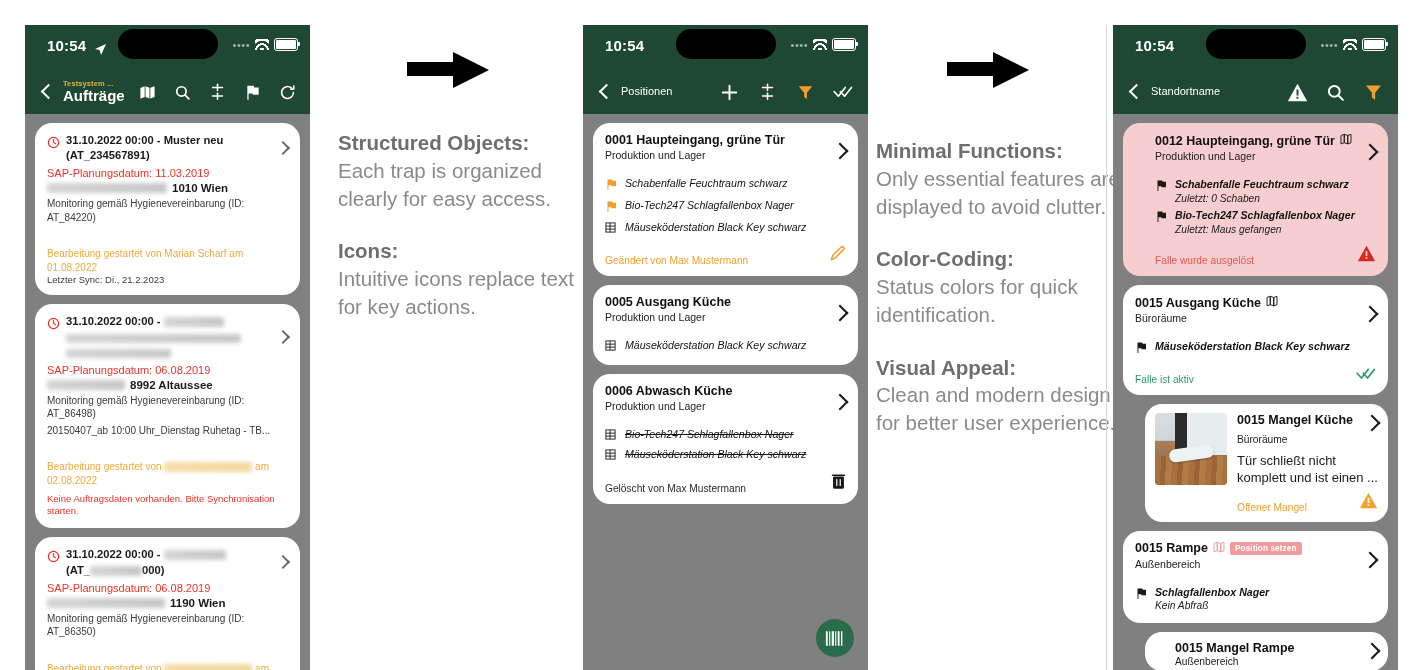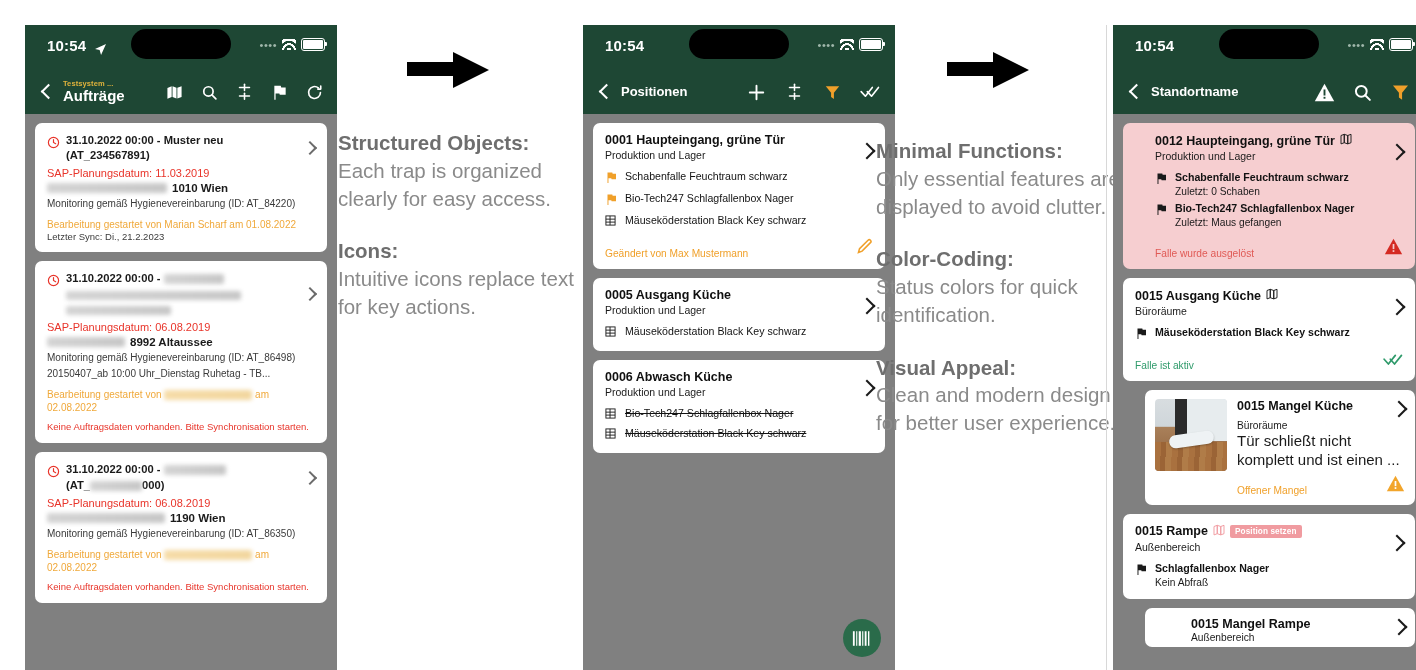--- a/index.html
+++ b/index.html
@@ -4,21 +4,21 @@
 <style>
   html,body{margin:0;padding:0;}
   body{
     width:1416px;height:670px;background:#ffffff;
     font-family:"Liberation Sans", sans-serif;
     overflow:hidden;position:relative;
   }
   .stage{position:relative;width:1416px;height:670px;}
 
   
-  .phone{position:absolute;top:25px;width:312px;height:645px;overflow:hidden;background:#808080;}
+  .phone{position:absolute;top:25px;width:285px;height:645px;overflow:hidden;background:#808080;}
   #phone1{left:25px;}
   #phone2{left:583px;}
   #phone3{left:1113px;}
 
   .statusbar{position:relative;height:45px;background:#1e4734;}
   .sb-time{position:absolute;left:22px;top:12px;color:#fff;font-size:15px;font-weight:600;letter-spacing:.2px;}
   .loc-arrow{display:inline-block;width:11px;height:11px;background:#fff;
      clip-path:polygon(100% 0,0 45%,42% 55%,55% 100%);}
   .notch{position:absolute;left:50%;transform:translateX(-50%);top:4px;width:100px;height:30px;background:#000;border-radius:16px;}
   .sb-right{position:absolute;right:12px;top:13px;display:flex;align-items:center;gap:5px;}
@@ -31,57 +31,57 @@
   .batt{width:22px;height:11px;border:1.5px solid #fff;border-radius:3px;position:relative;}
   .batt:before{content:"";position:absolute;left:1px;top:1px;right:1px;bottom:1px;background:#fff;border-radius:1px;}
   .batt:after{content:"";position:absolute;right:-3px;top:3px;width:2px;height:4px;background:#fff;border-radius:0 1px 1px 0;}
 
   .navbar{position:relative;height:44px;background:#1e4734;display:flex;align-items:center;padding:0 10px;}
   .nav-back{width:26px;text-align:center;cursor:pointer;}
   .chev-l{display:inline-block;width:9px;height:9px;border-left:2.6px solid #fff;border-bottom:2.6px solid #fff;transform:rotate(45deg);}
   .nav-titlewrap{display:flex;flex-direction:column;justify-content:center;line-height:1.05;margin-left:2px;}
   .nav-sub{color:#e0b33c;font-size:7.5px;font-weight:700;letter-spacing:.1px;}
   .nav-title{color:#fff;font-size:15px;font-weight:700;}
-  .nav-title.single{font-size:13px;font-weight:700;}
+  .nav-title.single{font-size:11px;font-weight:400;}
   .nav-actions{margin-left:auto;display:flex;align-items:center;gap:0px;}
   .nav-actions.sp1{gap:13px;padding-right:2px;}
   .nav-actions.sp2{gap:16px;padding-right:4px;}
   .nav-actions.sp3{gap:16px;padding-right:4px;}
   .navicon{width:22px;height:22px;display:flex;align-items:center;justify-content:center;cursor:pointer;}
   .navicon svg{display:block;}
 
   .screen{position:relative;background:#808080;height:556px;padding:0 10px;box-sizing:border-box;}
 
   
-  .card{background:#fff;border-radius:7px;margin-top:9px;padding:10px 12px 10px 12px;position:relative;box-sizing:border-box;}
+  .card{background:#fff;border-radius:17px;margin-top:9px;padding:10px 12px 10px 12px;position:relative;box-sizing:border-box;}
   .card.pink{background:#f6ced0;padding-left:32px;}
 
   
   .o-row{display:flex;align-items:flex-start;}
   .clock{flex:0 0 auto;margin-right:6px;margin-top:2px;}
   .o-head{flex:1 1 auto;font-size:11.2px;color:#1a1a1a;font-weight:600;line-height:1.35;padding-right:6px;}
   .o-chev{flex:0 0 auto;align-self:center;}
   .chev-r{display:inline-block;width:8px;height:8px;border-top:2px solid #6b6b6b;border-right:2px solid #6b6b6b;transform:rotate(45deg);}
   .o-sap{color:#e8342a;font-size:11px;margin-top:4px;font-weight:500;}
   .o-addr{font-size:11.5px;color:#1a1a1a;font-weight:600;margin-top:3px;display:flex;align-items:center;gap:5px;}
   .redact{display:inline-block;height:10px;border-radius:2px;
      background:linear-gradient(90deg,#d4d4d4,#c7c7c7);filter:blur(2.2px);vertical-align:middle;}
   .o-mon{font-size:10px;color:#3a3a3a;margin-top:3px;line-height:1.35;}
-  .o-warn{font-size:10px;color:#f0a93b;margin-top:7px;line-height:1.35;filter:blur(.28px);}
+  .o-warn{font-size:10px;color:#f0a93b;margin-top:23px;line-height:1.35;filter:blur(.28px);}
   .o-err{font-size:9.5px;color:#e8342a;margin-top:6px;line-height:1.3;filter:blur(.25px);}
   .o-sync{font-size:9.5px;color:#3a3a3a;}
 
   
   .p-top{display:flex;align-items:flex-end;}
   .p-titlebox{flex:1 1 auto;}
   .p-title{font-size:12.5px;font-weight:700;color:#101010;display:flex;align-items:center;gap:5px;}
   .p-sub{font-size:10.5px;color:#1a1a1a;margin-top:2px;}
   .p-chev{flex:0 0 auto;margin-top:2px;}
   .chev-big{display:inline-block;width:10px;height:10px;border-top:2.6px solid #1a1a1a;border-right:2.6px solid #1a1a1a;transform:rotate(45deg);}
-  .traps{margin-top:9px;}
+  .traps{margin-top:16px;font-style:italic;}
   .trap{display:flex;align-items:flex-start;gap:7px;font-size:10.6px;color:#121212;margin-top:4px;line-height:1.3;}
   .trap .ti{flex:0 0 13px;margin-top:1px;}
   .trap.struck .tt{text-decoration:line-through;}
   .trap .tt.b{font-weight:700;}
   .trap-last{font-size:10.2px;color:#1a1a1a;font-weight:400;}
   .p-foot{display:flex;align-items:flex-end;margin-top:9px;}
   .p-status{font-size:10.2px;flex:1 1 auto;}
   .st-orange{color:#f0a02a;}
   .st-red{color:#e05a55;}
   .st-green{color:#2e9a6a;}
@@ -96,21 +96,21 @@
   .photo{flex:0 0 72px;height:72px;border-radius:4px;overflow:hidden;position:relative;
     background:linear-gradient(180deg,#d8dde0 0%,#cfd6da 38%,#a9805a 39%,#8c5f3a 100%);}
   .photo .door{position:absolute;left:28%;top:0;width:16%;height:62%;background:#2b2b2b;}
   .photo .panel{position:absolute;left:44%;top:0;width:56%;height:58%;background:#e7ecee;}
   .photo .seal{position:absolute;left:20%;top:48%;width:62%;height:18%;background:#eef2f4;border-radius:9px;transform:rotate(-8deg);box-shadow:0 1px 2px rgba(0,0,0,.25);}
   .photo .floor{position:absolute;left:0;bottom:0;width:100%;height:40%;
     background:repeating-linear-gradient(92deg,#a9713f 0 6px,#9b6436 6px 11px,#b07c48 11px 17px);}
   .d-body{flex:1 1 auto;}
   .d-title{font-size:12.5px;font-weight:700;color:#101010;}
   .d-sub{font-size:10.2px;color:#1a1a1a;margin-top:1px;}
-  .d-desc{font-size:15px;color:#1a1a1a;margin-top:0;line-height:1.3;}
+  .d-desc{font-size:13px;color:#1a1a1a;margin-top:8px;line-height:1.3;}
   .d-foot{display:flex;align-items:flex-end;margin-top:5px;}
 
   
   .fab{position:absolute;right:14px;bottom:22px;width:38px;height:38px;border-radius:50%;
      background:#2a6b4a;display:flex;align-items:center;justify-content:center;cursor:pointer;}
 
   
   .arrow{position:absolute;width:86px;height:44px;}
   #arrow1{left:405px;top:48px;}
   #arrow2{left:945px;top:48px;}
@@ -395,20 +395,29 @@
           </div>
           <div class="trap struck">
             <span class="ti"><svg width="11" height="11" viewBox="0 0 24 24" fill="none" stroke="#1a1a1a" stroke-width="2">
                   <rect x="2" y="2" width="20" height="20"></rect>
                   <line x1="2" y1="9" x2="22" y2="9"></line>
                   <line x1="2" y1="15.5" x2="22" y2="15.5"></line>
                   <line x1="11" y1="2" x2="11" y2="22"></line>
                 </svg></span>
             <span class="tt">Mäuseköderstation Black Key schwarz</span>
           </div>
+        </div>
+        <div class="p-foot">
+          <span class="p-status st-grey">Gelöscht von Max Mustermann</span>
+          <span class="p-acticon"><svg width="15" height="17" viewBox="0 0 22 24" fill="#1a1a1a">
+                <rect x="3" y="4.5" width="16" height="18" rx="1.6"></rect>
+                <rect x="7.6" y="8.5" width="1.8" height="10" fill="#fff"></rect>
+                <rect x="12.6" y="8.5" width="1.8" height="10" fill="#fff"></rect>
+                <rect x="1.2" y="1.6" width="19.6" height="2.4" rx="1"></rect>
+              </svg></span>
         </div>
       </div>
 
       <div class="fab">
         <svg width="20" height="15" viewBox="0 0 22 16">
             <g fill="#fff">
               <rect x="1" y="0" width="2" height="16"></rect>
               <rect x="4.6" y="0" width="1.2" height="16"></rect>
               <rect x="7.4" y="0" width="2.4" height="16"></rect>
               <rect x="11.2" y="0" width="1.2" height="16"></rect>
@@ -608,21 +617,21 @@
                 </svg></span>
             <span>
               <span class="tt b">Schlagfallenbox Nager</span>
               <div class="trap-last">Kein Abfraß</div>
             </span>
           </div>
         </div>
       </div>
 
       <div class="card defect" style="padding-bottom:4px">
-        <div class="d-body" style="margin-left:36px">
+        <div class="d-body" style="margin-left:20px">
           <div style="display:flex;align-items:flex-start">
             <div style="flex:1 1 auto">
               <div class="d-title">0015 Mangel Rampe</div>
               <div class="d-sub">Außenbereich</div>
             </div>
             <span class="p-chev"><span class="chev-big"></span></span>
           </div>
         </div>
       </div>
 

